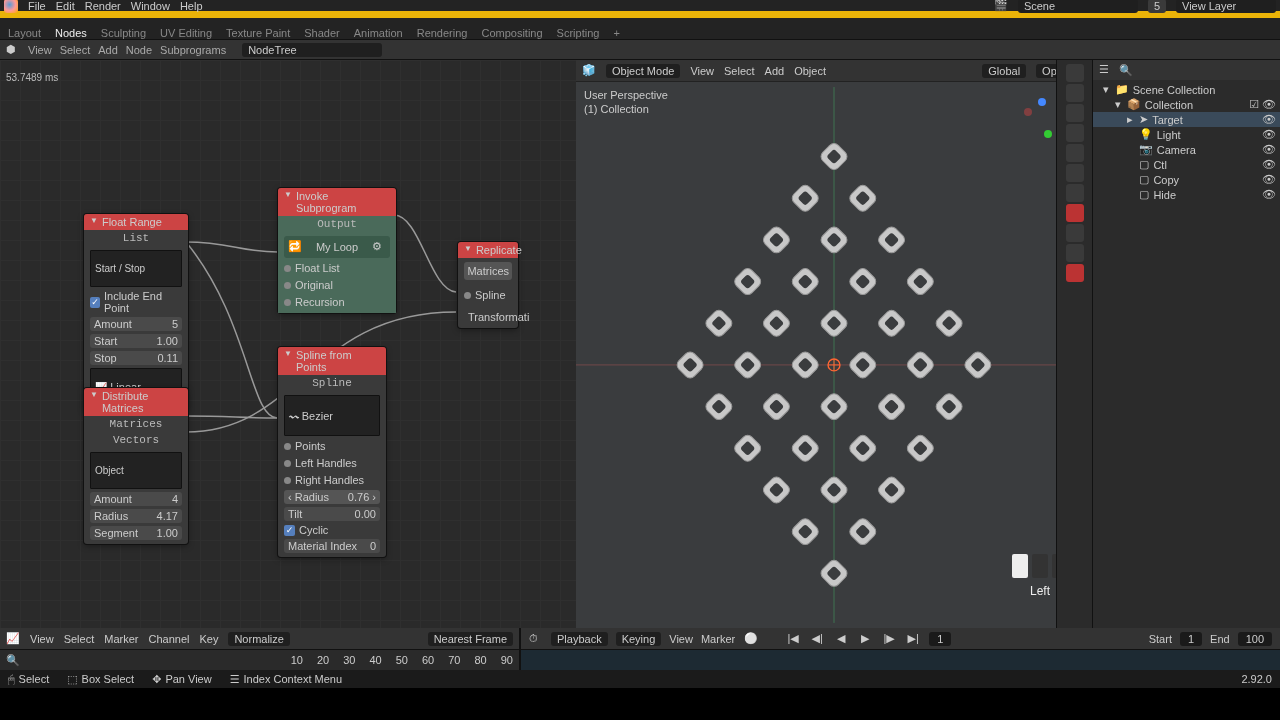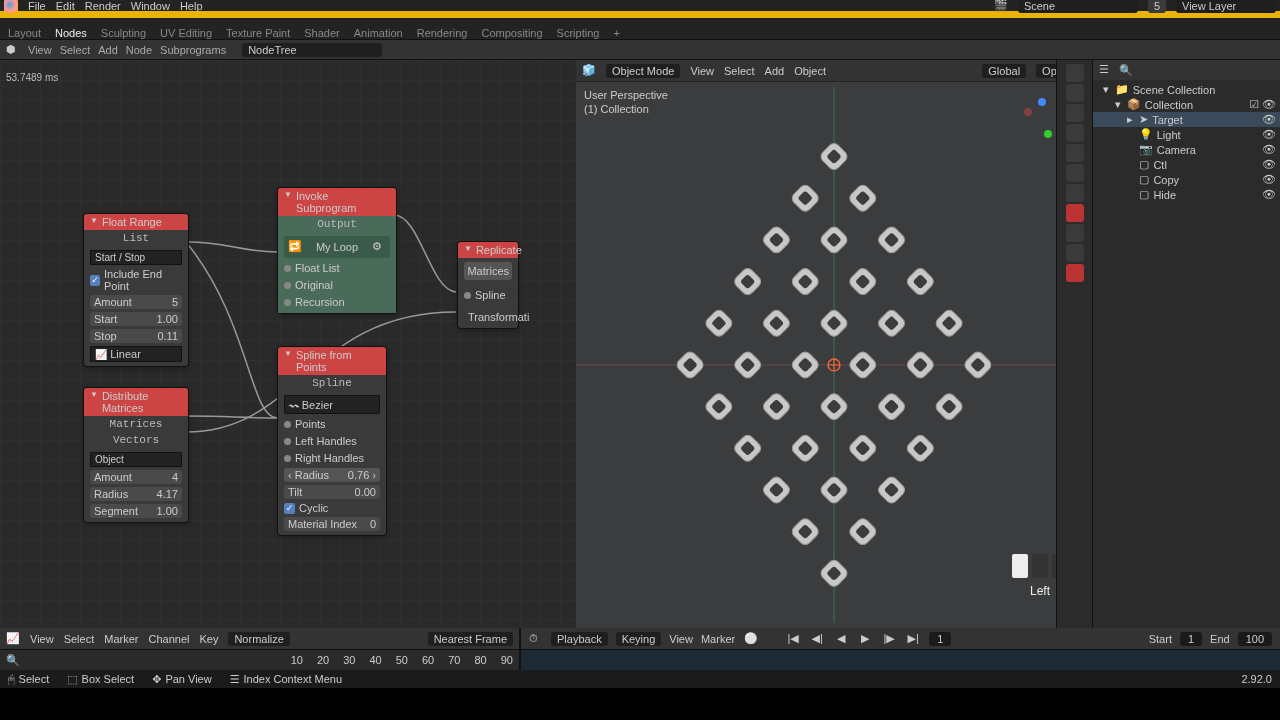--- a/index.html
+++ b/index.html
@@ -26,21 +26,21 @@
 .ms { position: absolute; top: 12px; left: 6px; color: #bbb; font-size: 10px; }
 
 .node { position: absolute; background: #3a3a3a; border-radius: 3px; box-shadow: 0 0 0 1px #111, 0 2px 6px rgba(0,0,0,.4); font-size: 10px; }
 .node .nh { background: #c44; color: #fff; padding: 2px 6px; border-radius: 3px 3px 0 0; display: flex; gap: 4px; }
 .node .nh .tri { font-size: 8px; }
 .node.green .nh { background: #5a8; color:#222; }
 .node .nb { padding: 4px 6px; display: flex; flex-direction: column; gap: 3px; }
 .node .out { text-align: center; padding: 2px 13px; color: #bbb; font-family: Liberation Mono, monospace; }
 .node .sock { display: flex; align-items: center; gap: 4px; padding: 1px 0; }
 .node .dot { width: 7px; height: 7px; border-radius: 50%; background: #888; }
-.node select, .sel { background: #222; border: 1px solid #111; border-radius: 1px; color: #ccc; padding: 1px 4px; width: 100%; font-size: 10px; }
+.node select, .sel { background: #222; border: 1px solid #111; border-radius: 1px; color: #ccc; padding: 12px 4px; width: 100%; font-size: 10px; }
 .kv { display: flex; justify-content: space-between; background: #4a4a4a; border-radius: 3px; padding: 1px 4px; align-items: center; }
 .kv.sl { background: #555; }
 .chk { display: flex; align-items: center; gap: 4px; }
 .chk .box { width: 11px; height: 11px; background: #557fbd; border-radius: 2px; display: flex; align-items: center; justify-content: center; color:#fff; font-size: 9px; }
 .node.green .nb { background:#4a6a5a; }
 
 .wire { position: absolute; stroke: #999; stroke-width: 1.5; fill: none; pointer-events: none; }
 
 
 .vp { flex: 1; background: #3a3c3e; position: relative; overflow: hidden; }

